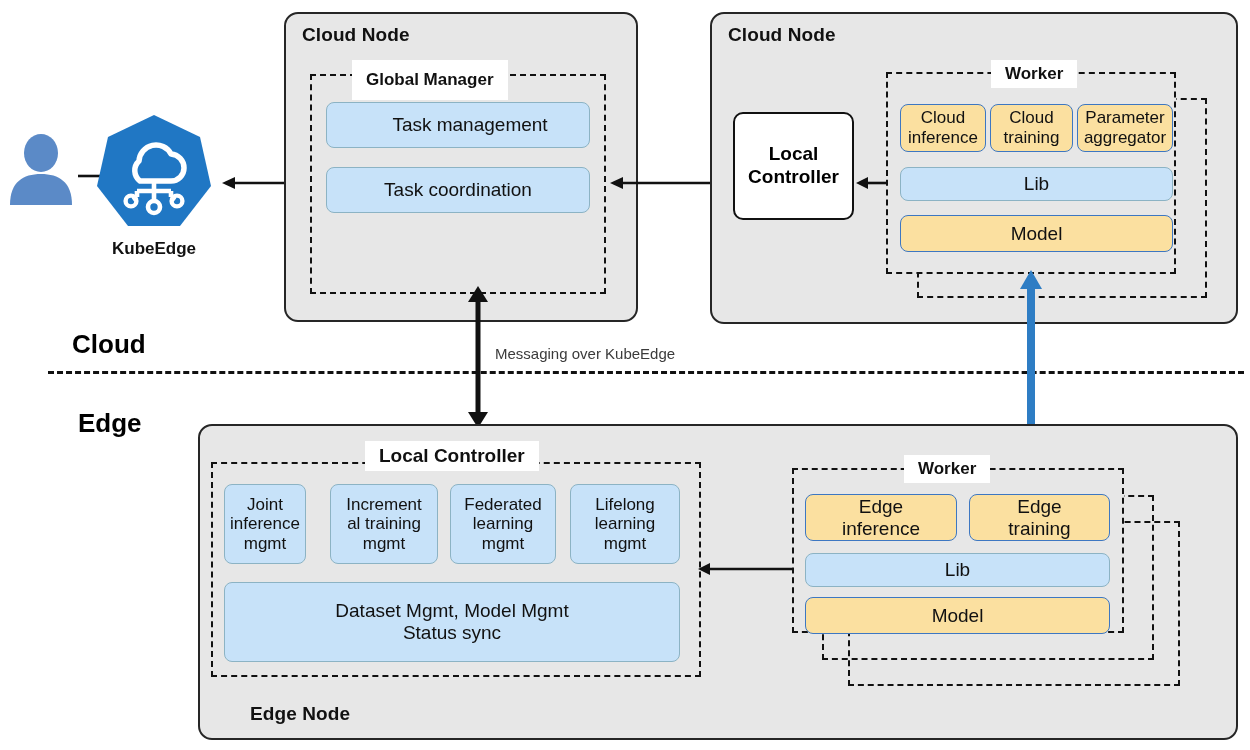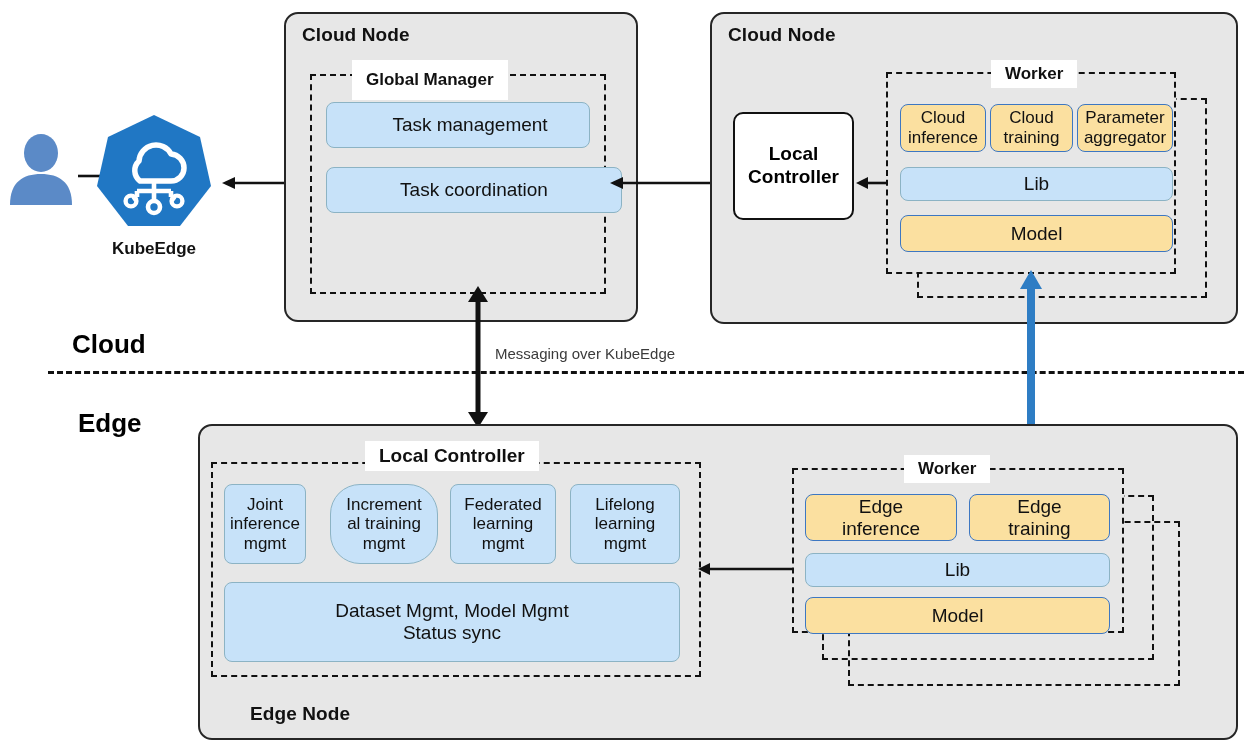--- a/index.html
+++ b/index.html
@@ -100,21 +100,21 @@
   </div>
 
   <div class="abs node" style="left:284px;top:12px;width:354px;height:310px;">
   </div>
   <div class="abs node-title" style="left:302px;top:24px;width:240px;height:26px;">Cloud Node</div>
 
   <div class="abs dashgroup" style="left:310px;top:74px;width:296px;height:220px;"></div>
   <div class="abs ctr group-cap" style="left:352px;top:60px;height:40px;">Global Manager</div>
 
   <div class="abs ctr bx bx-blue" style="left:326px;top:102px;width:264px;height:46px;padding-left:24px;">Task management</div>
-  <div class="abs ctr bx bx-blue" style="left:326px;top:167px;width:296px;height:46px;">Task coordination</div>
+  <div class="abs ctr bx bx-blue" style="left:326px;top:167px;width:264px;height:46px;">Task coordination</div>
 
   <div class="abs" style="left:610px;top:172px;width:128px;height:22px;">
     <svg width="128" height="22" viewBox="0 0 128 22">
       <line x1="10" y1="11" x2="118" y2="11" stroke="#111" stroke-width="2.6"></line>
       <polygon points="0,11 13,5 13,17" fill="#111"></polygon>
       <polygon points="128,11 115,5 115,17" fill="#111"></polygon>
     </svg>
   </div>
 
   <div class="abs node" style="left:710px;top:12px;width:528px;height:312px;"></div>
@@ -178,21 +178,21 @@
   <div class="abs node-title" style="left:250px;top:703px;width:240px;height:26px;">Edge Node</div>
 
   <div class="abs dashgroup" style="left:211px;top:462px;width:490px;height:215px;"></div>
   <div class="abs ctr group-cap" style="left:365px;top:441px;height:30px;font-size:19px;">Local Controller</div>
 
   <div class="abs ctr bx bx-blue-sm" style="left:224px;top:484px;width:82px;height:80px;flex-direction:column;">
     <span>Joint</span>
     <span>inference</span>
     <span>mgmt</span>
   </div>
-  <div class="abs ctr bx bx-blue-sm" style="left:330px;top:484px;width:108px;height:80px;flex-direction:column;border-radius:30px;">
+  <div class="abs ctr bx bx-blue-sm" style="left:330px;top:484px;width:108px;height:80px;flex-direction:column;">
     <span>Increment</span>
     <span>al training</span>
     <span>mgmt</span>
   </div>
   <div class="abs ctr bx bx-blue-sm" style="left:450px;top:484px;width:106px;height:80px;flex-direction:column;">
     <span>Federated</span>
     <span>learning</span>
     <span>mgmt</span>
   </div>
   <div class="abs ctr bx bx-blue-sm" style="left:570px;top:484px;width:110px;height:80px;flex-direction:column;">

